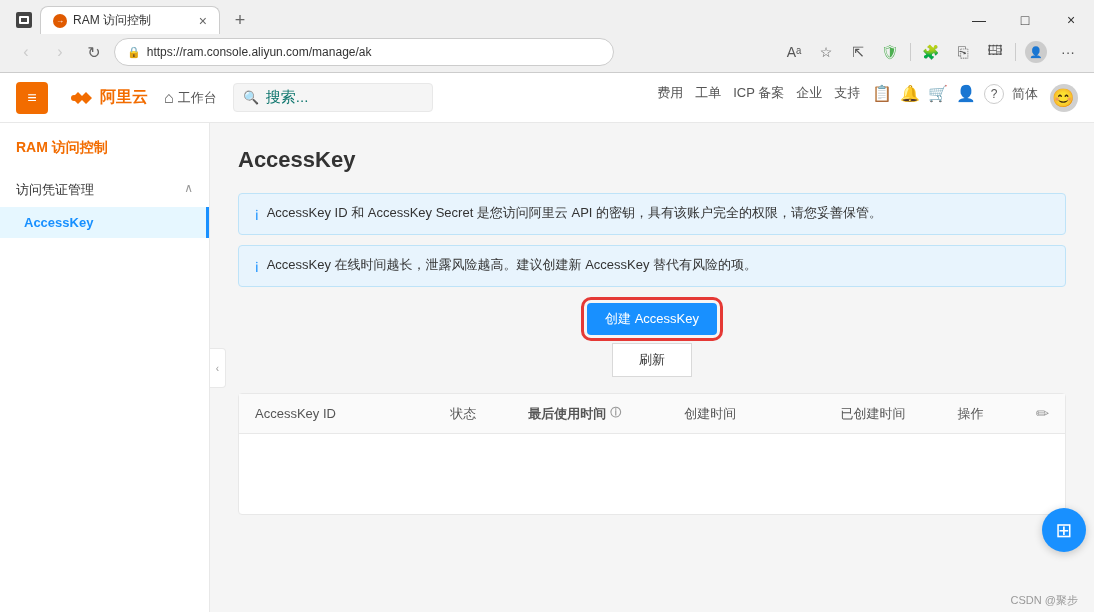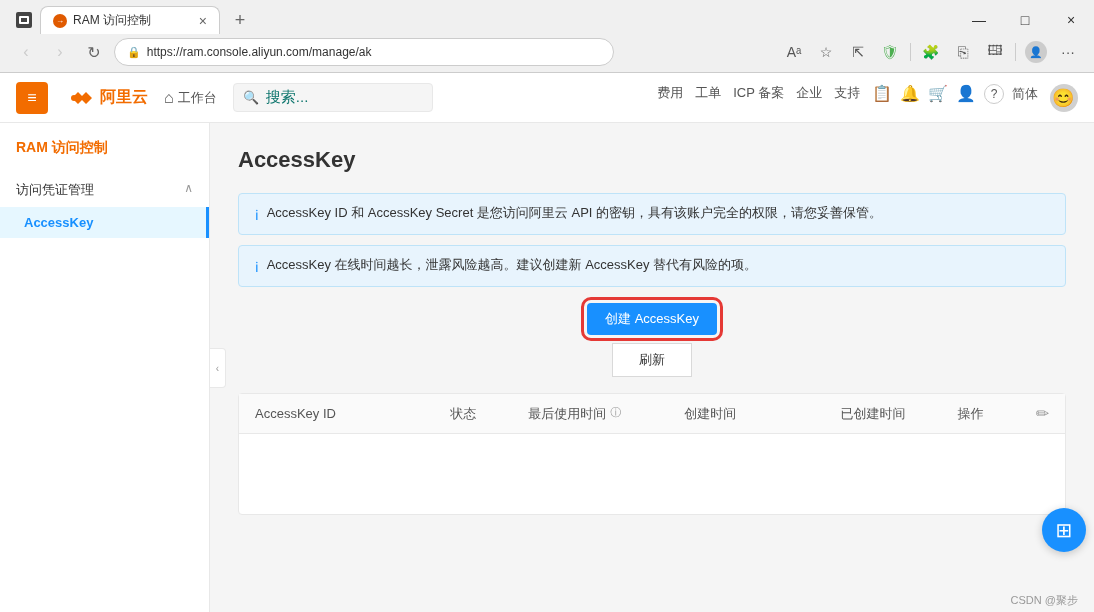--- a/index.html
+++ b/index.html
@@ -53,21 +53,21 @@
     .action-bar { display: flex; align-items: center; gap: 8px; margin: 16px 0; flex-direction: column; }
     .btn-primary { background: #1890ff; color: #fff; border: none; border-radius: 4px; padding: 7px 18px; font-size: 13px; cursor: pointer; outline: 3px solid #e53935; outline-offset: 3px; }
     .btn-default { background: #fff; color: #333; border: 1px solid #d9d9d9; border-radius: 0; padding: 7px 26px; font-size: 13px; cursor: pointer; }
 
     
     .table-container { background: #fff; border: 1px solid #e8e8e8; border-radius: 4px; }
     .table-header { display: flex; align-items: center; background: #fafafa; border-bottom: 1px solid #e8e8e8; padding: 10px 16px; font-size: 13px; color: #555; gap: 0; }
     .th { flex: 1; display: flex; align-items: flex-start; gap: 4px; }
     .th-id { flex: 2.5; }
     .th-status { flex: 1; }
-    .th-lastused { flex: 2; }
+    .th-lastused { flex: 2; font-weight: bold; }
     .th-created { flex: 2; }
     .th-duration { flex: 1.5; }
     .th-actions { flex: 1; }
 
     .table-body { min-height: 60px; }
     .table-wrapper { position: relative; }
 
     
     .float-btn { position: fixed; right: 8px; bottom: 60px; width: 44px; height: 44px; background: #1890ff; border-radius: 50%; display: flex; align-items: center; justify-content: center; color: #fff; font-size: 20px; cursor: pointer; box-shadow: 0 2px 8px rgba(0,0,0,0.2); }
 

